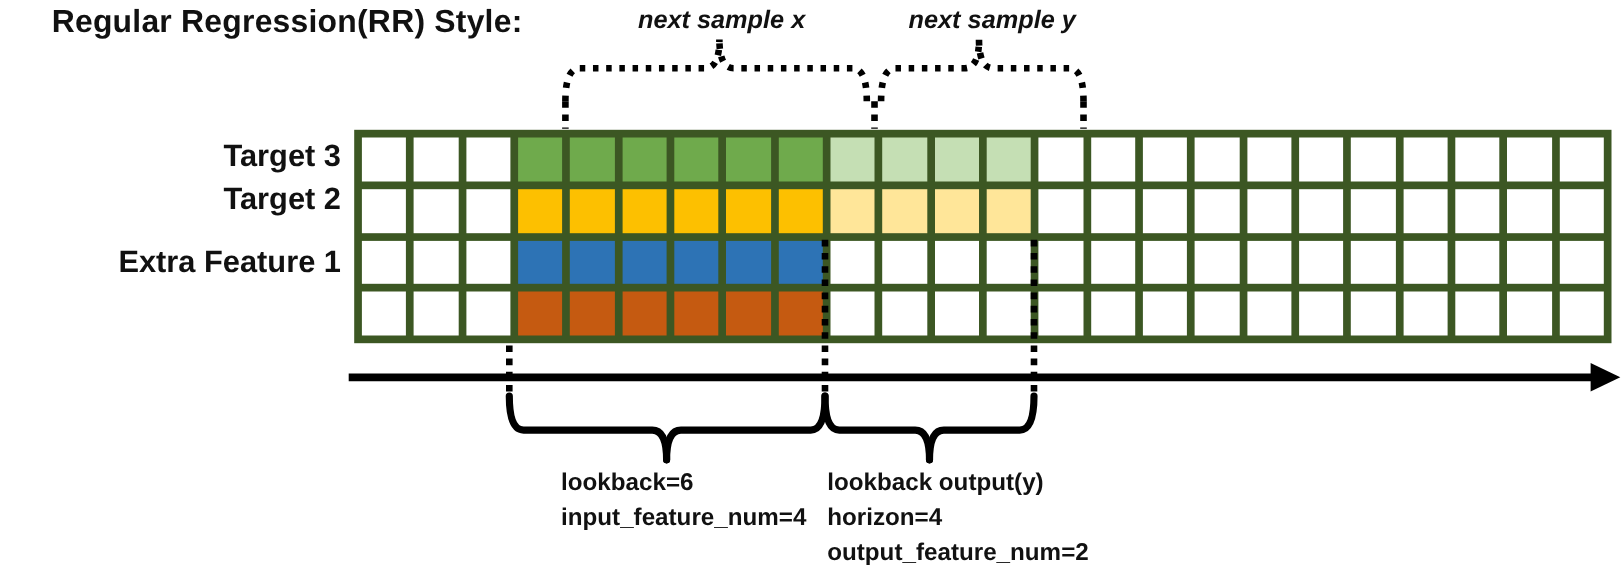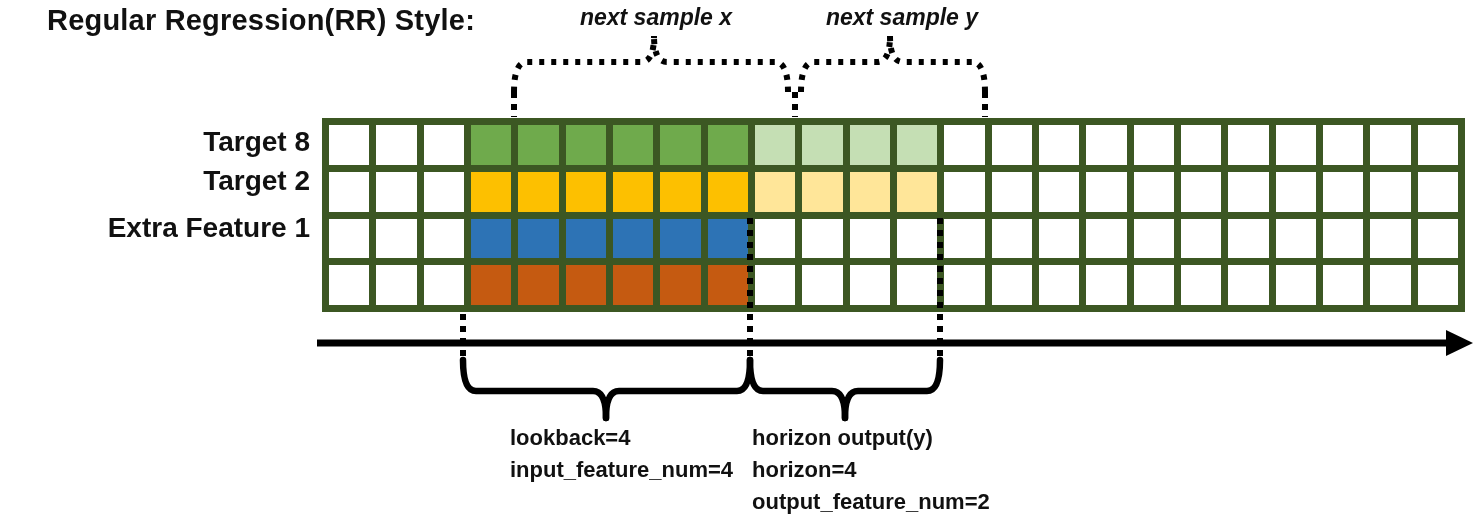--- a/index.html
+++ b/index.html
@@ -55,23 +55,23 @@
 </head>
 <body>
 
 <div id="canvas">
 
   <div class="abs" id="title">Regular Regression(RR) Style:</div>
 
   <div class="abs top-label" id="next-x-label">next sample x</div>
   <div class="abs top-label" id="next-y-label">next sample y</div>
 
-  <div class="abs row-label" style="top:125px">Target 8</div>
+  <div class="abs row-label" style="top:125px">Target 3</div>
   <div class="abs row-label" style="top:164px">Target 2</div>
-  <div class="abs row-label" style="top:211px">Extra Feature 1</div>
+  <div class="abs row-label" style="top:221px">Extra Feature 1</div>
 
   <div class="abs" id="sample-grid" style="background: rgb(60, 87, 35); grid-template-columns: repeat(24, 1fr);">
       <div class="cell" style="background: rgb(255, 255, 255);"></div>
       <div class="cell" style="background: rgb(255, 255, 255);"></div>
       <div class="cell" style="background: rgb(255, 255, 255);"></div>
       <div class="cell" style="background: rgb(111, 170, 76);"></div>
       <div class="cell" style="background: rgb(111, 170, 76);"></div>
       <div class="cell" style="background: rgb(111, 170, 76);"></div>
       <div class="cell" style="background: rgb(111, 170, 76);"></div>
       <div class="cell" style="background: rgb(111, 170, 76);"></div>
@@ -160,25 +160,25 @@
       <div class="cell" style="background: rgb(255, 255, 255);"></div>
       <div class="cell" style="background: rgb(255, 255, 255);"></div>
       <div class="cell" style="background: rgb(255, 255, 255);"></div>
       <div class="cell" style="background: rgb(255, 255, 255);"></div>
       <div class="cell" style="background: rgb(255, 255, 255);"></div>
       <div class="cell" style="background: rgb(255, 255, 255);"></div>
     </div>
 
 
   <div class="abs note-block" id="input-note">
-    <div>lookback=4</div>
+    <div>lookback=6</div>
     <div>input_feature_num=4</div>
   </div>
   <div class="abs note-block" id="output-note">
-    <div>horizon output(y)</div>
+    <div>lookback output(y)</div>
     <div>horizon=4</div>
     <div>output_feature_num=2</div>
   </div>
 
   <svg class="abs" id="overlay" width="1476" height="516" viewBox="0 0 1476 516">
 
     <g stroke="#000" stroke-width="6" fill="none" stroke-dasharray="5 7" stroke-linejoin="round">
       <path d="M 514,92 Q 514,62 527,62 L 641,62 Q 654,62 654,36"></path>
       <path d="M 788,92 Q 788,62 775,62 L 667,62 Q 654,62 654,36"></path>
     </g>

